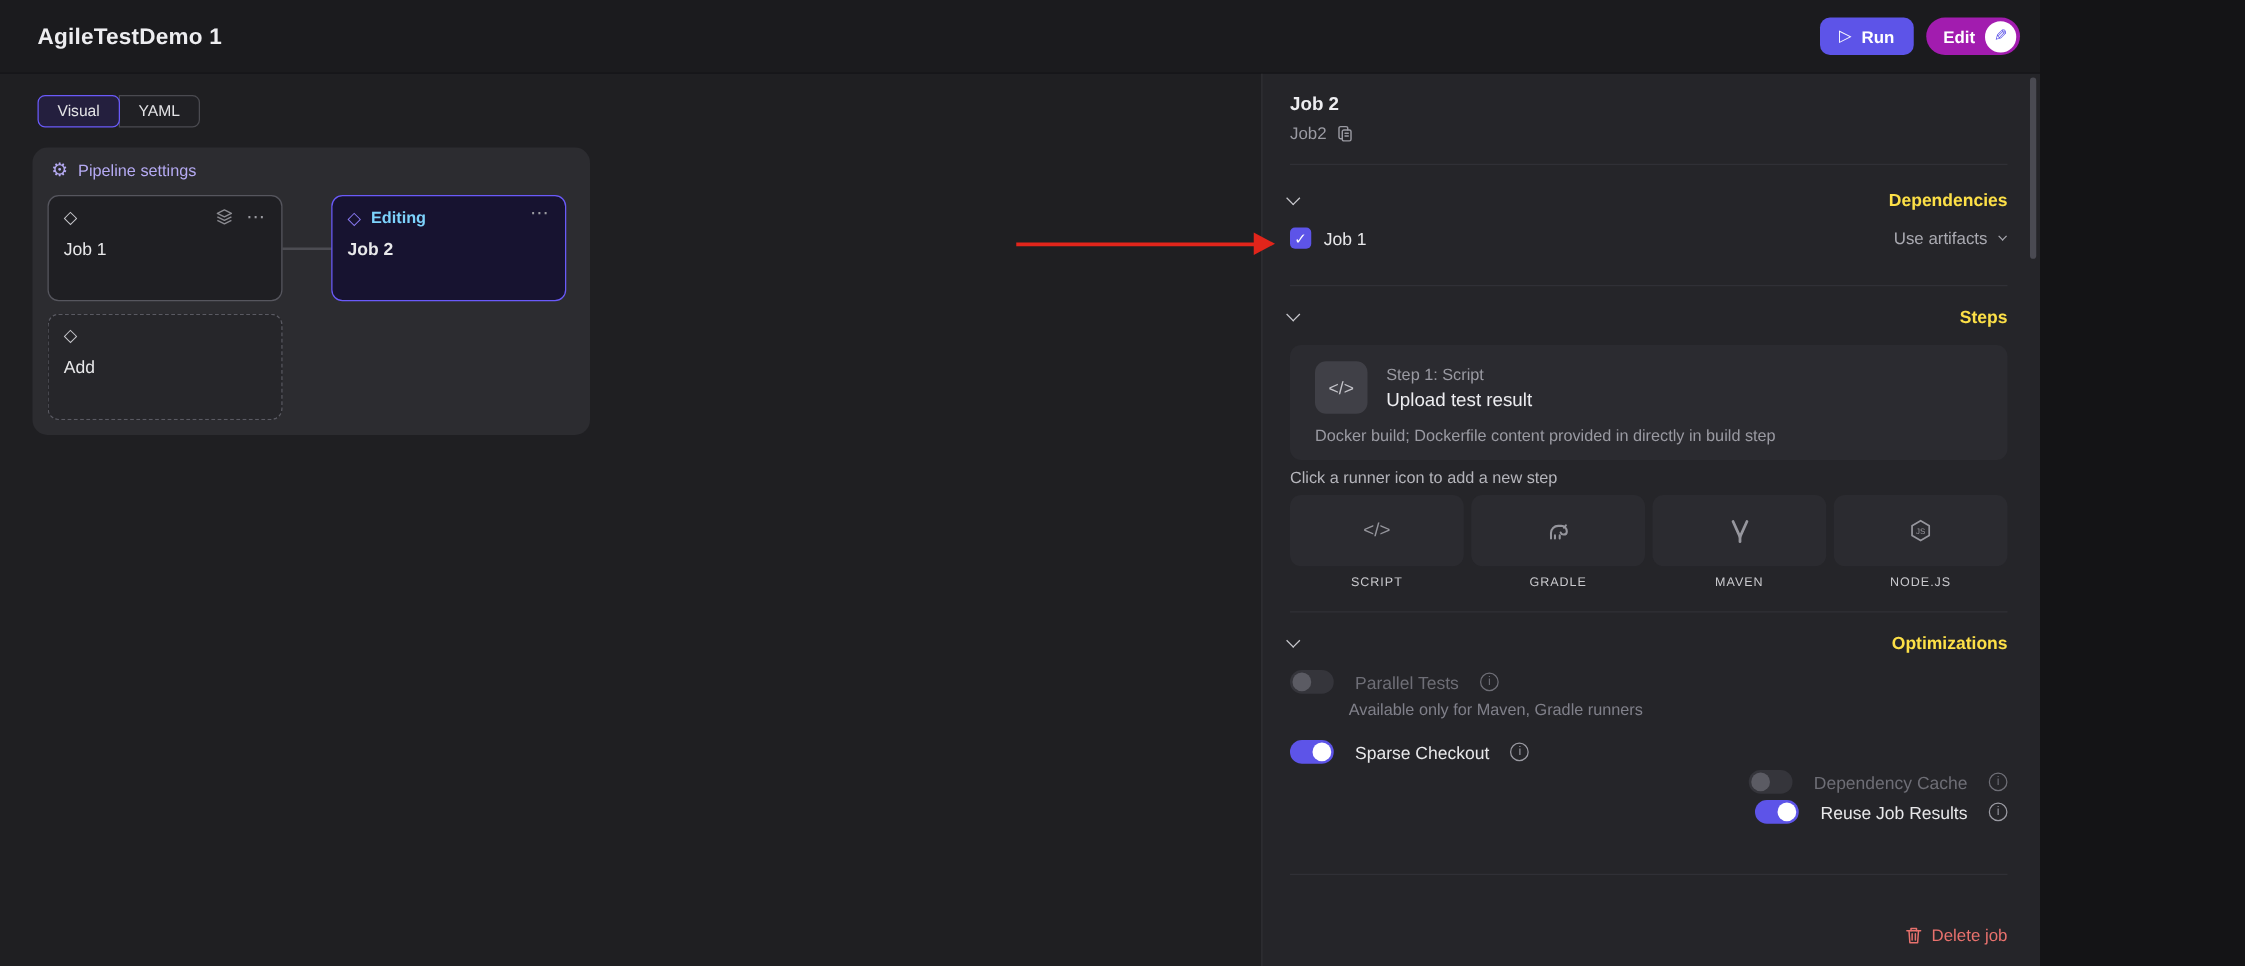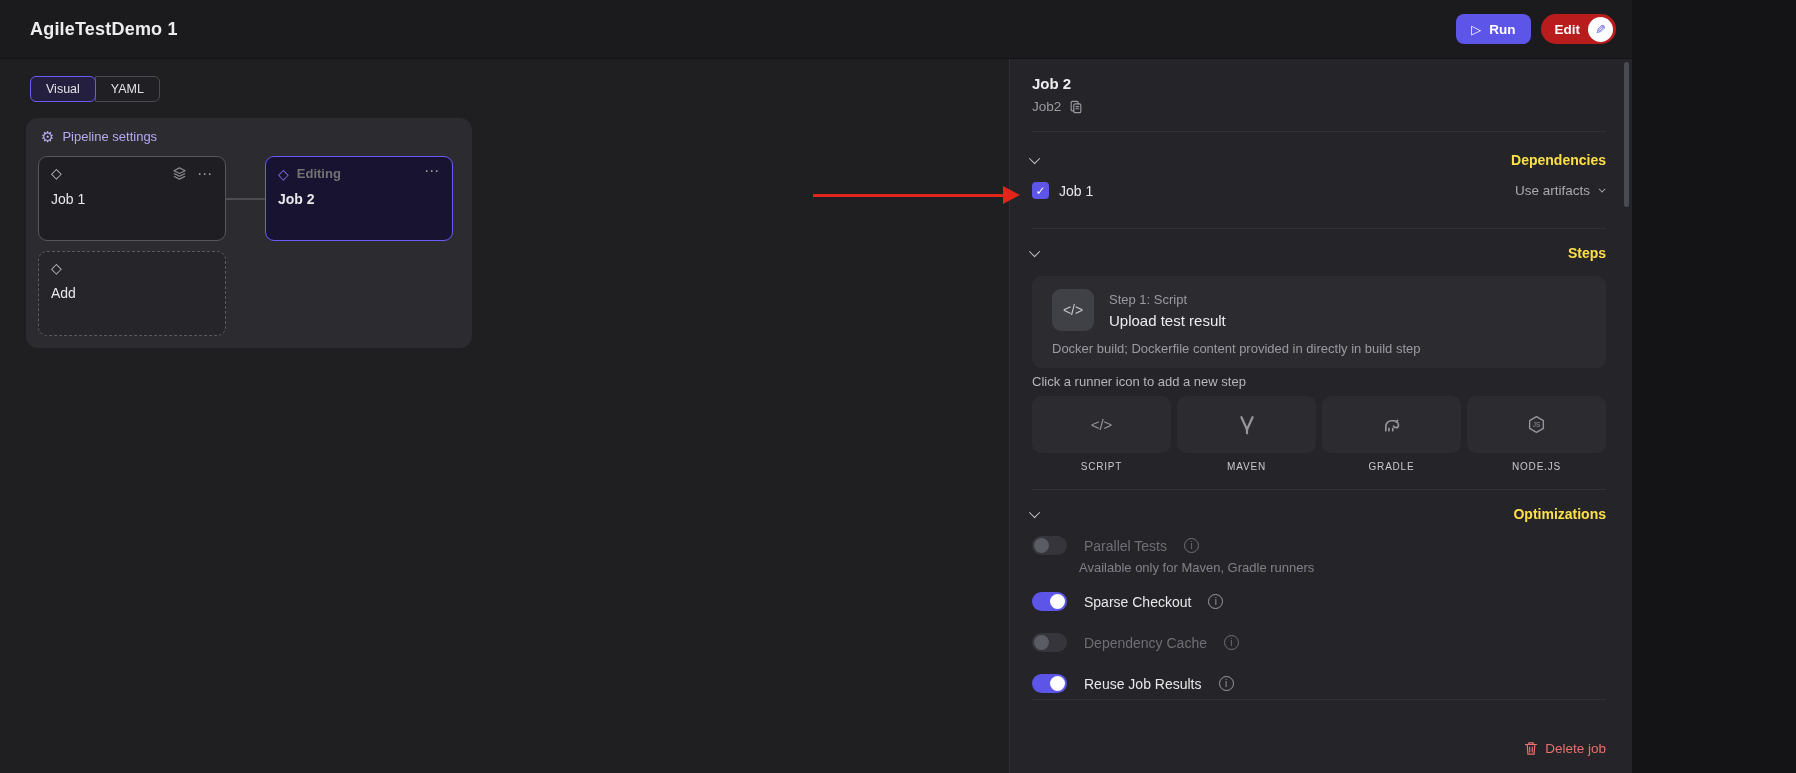--- a/index.html
+++ b/index.html
@@ -12,21 +12,21 @@
   
   .topbar { position:absolute; left:0; top:0; width:100%; height:59px; background:#1b1b1e;
             border-bottom:1px solid #141417; display:flex; align-items:center; padding:0 16px 0 30px; }
   .topbar h1 { font-size:18px; font-weight:bold; color:#ededf0; letter-spacing:.2px; }
   .hdr-actions { margin-left:auto; display:flex; align-items:center; gap:10px; }
   .btn-run { display:flex; align-items:center; gap:8px; height:30px; padding:0 15px;
              background:#5d54e8; color:#fff; border:none; border-radius:8px;
              font-size:13.5px; font-weight:bold; cursor:pointer; font-family:inherit; }
   .btn-run .play { font-size:13px; font-weight:normal; }
   .btn-edit { display:flex; align-items:center; gap:8px; height:30px; padding:0 3px 0 14px;
-              background:#b91c1c; color:#fff; border:none; border-radius:16px;
+              background:#a21caf; color:#fff; border:none; border-radius:16px;
               font-size:13.5px; font-weight:bold; cursor:pointer; font-family:inherit; }
   .edit-circle { width:25px; height:25px; border-radius:50%; background:#fff; color:#5d54e8;
                  display:flex; align-items:center; justify-content:center; font-size:13px; transform:scaleX(-1); }
   
   .canvas { position:absolute; left:0; top:59px; width:1009px; bottom:0; background:#1f1f22; }
   .seg { position:absolute; left:30px; top:17px; display:flex; }
   .seg button { height:26px; padding:0 15px; font-size:12.5px; color:#e3e3e6; cursor:pointer;
                 background:#202024; border:1px solid #4a4a50; font-family:inherit; }
   .seg button:first-child { border-radius:6px 0 0 6px; }
   .seg button:last-child  { border-radius:0 6px 6px 0; margin-left:-1px; }
@@ -42,21 +42,21 @@
   .job-card.editing { background:#171330; border:1.5px solid #6a5af9; }
   .job-card.add { background:rgba(31,31,35,.45); border:1px dashed #5a5a62; }
   .jc-top { display:flex; align-items:flex-start; justify-content:space-between; color:#a9a9af; }
   .jc-diamond { font-size:14px; color:#c9c9ce; line-height:1; }
   .jc-diamond.purple { color:#8a7af5; }
   .jc-right { display:flex; align-items:center; gap:10px; }
   .jc-dots { font-size:15px; letter-spacing:1px; color:#9a9aa0; line-height:.6; cursor:pointer; }
   .jc-name { margin-top:10px; font-size:14px; color:#e8e8ea; }
   .job-card.editing .jc-name { font-weight:bold; }
   .jc-status-row { display:flex; align-items:center; gap:8px; }
-  .jc-status { color:#737373; font-size:13px; font-weight:bold; }
+  .jc-status { color:#7dd3fc; font-size:13px; font-weight:bold; }
   
   .details { position:absolute; left:1009px; top:59px; right:0; bottom:0; background:#252529;
              border-left:1px solid #303035; padding:0 26px 0 22px; }
   .jd-head { height:73px; border-bottom:1px solid #303036; padding-top:16px; }
   .jd-title { font-size:15px; font-weight:bold; color:#ededf0; }
   .jd-sub { margin-top:7px; display:flex; align-items:center; gap:8px; color:#9a9aa2; font-size:13.5px; }
   .sec { border-bottom:1px solid #303036; }
   .sec-h { display:flex; align-items:center; gap:9px; font-size:14px; font-weight:bold; color:#fde047; cursor:pointer;justify-content:space-between; }
   .chev { width:8px; height:8px; border-left:1.6px solid #c9c9ce; border-bottom:1.6px solid #c9c9ce;
           transform:rotate(-45deg) translateY(-2px); display:inline-block; }
@@ -77,21 +77,21 @@
   .step-name { font-size:15px; color:#ededf0; margin-top:5px; }
   .step-desc { margin-top:10px; font-size:13px; color:#9a9aa2; }
   .step-hint { margin-top:6px; font-size:13px; color:#b5b5bb; }
   .runner-grid { margin-top:7px; display:flex; gap:6px; }
   .runner { flex:1; display:flex; flex-direction:column; align-items:center; cursor:pointer; }
   .runner-tile { width:100%; height:57px; background:#2b2b30; border-radius:9px; color:#96969d;
                  display:flex; align-items:center; justify-content:center; font-size:15px; }
   .runner-label { margin-top:8px; font-size:10px; letter-spacing:.8px; color:#c9c9cd; }
   .sec-opt { height:210px; padding-top:16px; }
   .opt-row { margin-top:14px; display:flex; align-items:center; gap:17px; }
-  .opt-row + .opt-row { margin-top:22px; }
+  .opt-row + .opt-row { margin-top:5px;justify-content:flex-end; }
   .opt-row.after-note { margin-top:17px; }
   .toggle { width:35px; height:19px; border-radius:10px; position:relative; cursor:pointer; flex:none; }
   .toggle.on { background:#5d54e8; }
   .toggle.off { background:#3e3e44; }
   .toggle .knob { position:absolute; top:2px; width:15px; height:15px; border-radius:50%; background:#fff; }
   .toggle.on .knob { right:2px; }
   .toggle.off .knob { left:2px; background:#74747c; }
   .opt-label { font-size:14px; color:#e8e8ea; }
   .info { width:15px; height:15px; border:1.3px solid #9a9aa2; border-radius:50%; color:#9a9aa2;
           display:flex; align-items:center; justify-content:center; font-size:10px; cursor:pointer; flex:none; }
@@ -235,38 +235,38 @@
       <div class="runner-grid">
         <div class="runner">
           <span class="runner-tile">
               <span>&lt;/&gt;</span>
             </span>
           <span class="runner-label">SCRIPT</span>
         </div>
         <div class="runner">
           <span class="runner-tile">
             <span>
+              <svg width="19" height="17" viewBox="0 0 15 13" fill="none" stroke="#96969d" stroke-width="1.3" stroke-linecap="round" stroke-linejoin="round">
+                <path d="M3 11.5 V8 a4.5 4.5 0 0 1 4.5-4.5 h2 a3.5 3.5 0 0 1 3.5 3.5 c0 1.2-.9 2-2 2 -.9 0-1.6-.5-1.9-1.3"></path>
+                <path d="M5.5 11.5 v-2 M8.5 11.5 v-2 M11.2 4.6 l1.2-1.4"></path>
+              </svg>
+            </span>
+          </span>
+          <span class="runner-label">GRADLE</span>
+        </div>
+        <div class="runner">
+          <span class="runner-tile">
+            <span>
               <svg width="18" height="20" viewBox="0 0 16 18" fill="none" stroke="#96969d" stroke-width="2" stroke-linejoin="round" stroke-linecap="round">
                 <path d="M3 2 L8 13 L13 2"></path>
                   <path d="M8 13 v3.5"></path>
               </svg>
             </span>
           </span>
           <span class="runner-label">MAVEN</span>
-        </div>
-        <div class="runner">
-          <span class="runner-tile">
-            <span>
-              <svg width="19" height="17" viewBox="0 0 15 13" fill="none" stroke="#96969d" stroke-width="1.3" stroke-linecap="round" stroke-linejoin="round">
-                <path d="M3 11.5 V8 a4.5 4.5 0 0 1 4.5-4.5 h2 a3.5 3.5 0 0 1 3.5 3.5 c0 1.2-.9 2-2 2 -.9 0-1.6-.5-1.9-1.3"></path>
-                <path d="M5.5 11.5 v-2 M8.5 11.5 v-2 M11.2 4.6 l1.2-1.4"></path>
-              </svg>
-            </span>
-          </span>
-          <span class="runner-label">GRADLE</span>
         </div>
         <div class="runner">
           <span class="runner-tile">
             <span>
               <svg width="19" height="19" viewBox="0 0 18 18" fill="none" stroke="#96969d" stroke-width="1.3" stroke-linejoin="round">
                 <path d="M9 1.5 L15.5 5.25 V12.75 L9 16.5 L2.5 12.75 V5.25 Z"></path>
                 <text x="9" y="11.2" text-anchor="middle" font-size="6" fill="#96969d" stroke="none" font-family="Liberation Sans, DejaVu Sans, sans-serif">JS</text>
               </svg>
             </span>
           </span>

